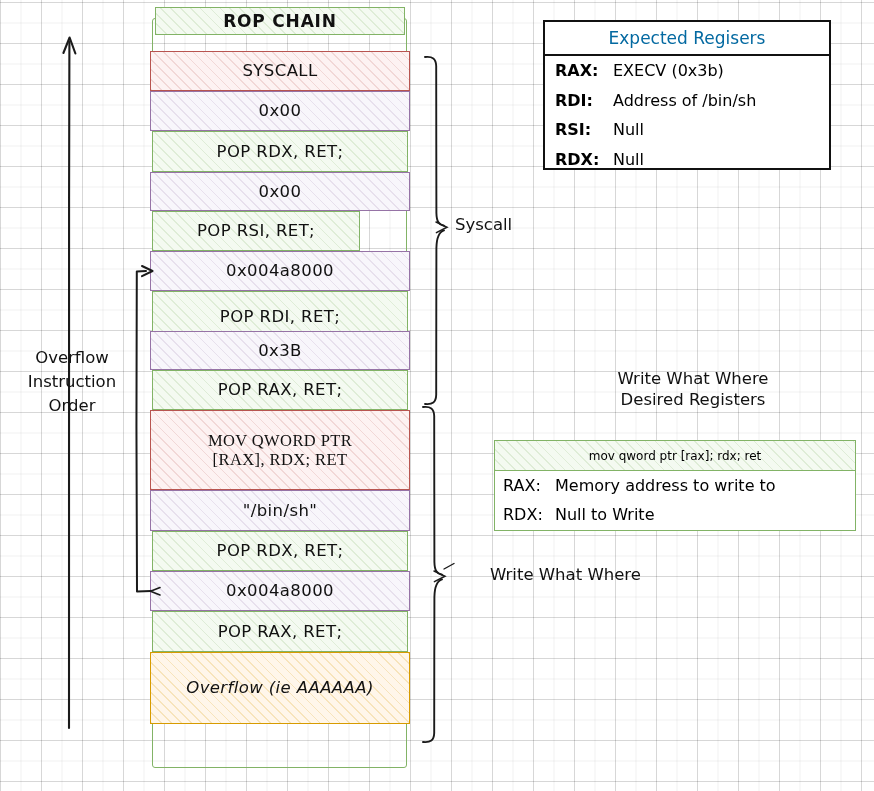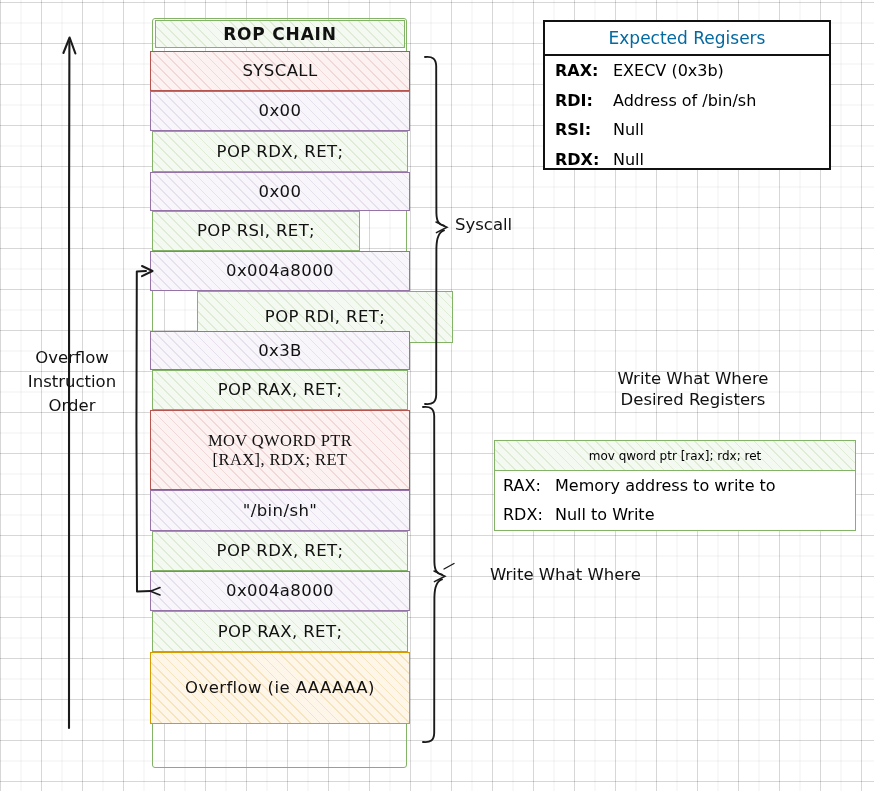--- a/index.html
+++ b/index.html
@@ -46,21 +46,21 @@
       rgba(130,179,102,.19) 0 1.2px, transparent 1.2px 7px);}
   
   .c-purple{border:1.6px solid #9673a6;background:#f8f6fb;}
   .c-purple .hatch{background:repeating-linear-gradient(45deg,
       rgba(150,115,166,.17) 0 1.2px, transparent 1.2px 7px);}
   
   .c-red{border:1.6px solid #b85450;background:#fdf2f2;}
   .c-red .hatch{background:repeating-linear-gradient(45deg,
       rgba(184,84,80,.17) 0 1.2px, transparent 1.2px 7px);}
   
-  .c-orange{border:1.8px solid #d79b00;background:#fff6ea;}
+  .c-orange{border:1.8px solid #d79b00;background:#fff6ea;font-style:italic;}
   .c-orange .hatch{background:repeating-linear-gradient(45deg,
       rgba(215,155,0,.20) 0 1.2px, transparent 1.2px 7px);}
 
   .cell > span{position:relative;z-index:2;padding:0 6px;}
 
   
   #rop-container{
     position:absolute;
     left:152px;top:18px;width:255px;height:750px;
     border:1.8px solid #82b366;
@@ -121,21 +121,21 @@
 </style>
 </head>
 <body>
 
 <div id="grid"></div>
 
 <div id="rop-container"></div>
 
 <div class="layer" id="rop-rows-layer">
 
-  <div class="cell c-green" style="left:155px;top:20px;width:250px;height:28px;">
+  <div class="cell c-green" style="left:155px;top:7px;width:250px;height:28px;">
     <div class="hatch"></div>
     <span class="title-text">ROP CHAIN</span>
   </div>
 
   <div class="cell c-red" style="left:150px;top:51px;width:260px;height:40px;">
     <div class="hatch"></div>
       <span>SYSCALL</span>
   </div>
 
   <div class="cell c-purple" style="left:150px;top:91px;width:260px;height:40px;">
@@ -156,21 +156,21 @@
   <div class="cell c-green" style="left:152px;top:211px;width:208px;height:40px;">
     <div class="hatch"></div>
       <span>POP RSI, RET;</span>
   </div>
 
   <div class="cell c-purple" style="left:150px;top:251px;width:260px;height:40px;">
     <div class="hatch"></div>
       <span>0x004a8000</span>
   </div>
 
-  <div class="cell c-green" style="left:152px;top:291px;width:256px;height:52px;margin-left:45px;">
+  <div class="cell c-green" style="left:152px;top:291px;width:256px;height:52px;">
     <div class="hatch"></div>
       <span>POP RDI, RET;</span>
   </div>
 
   <div class="cell c-purple" style="left:150px;top:331px;width:260px;height:39px;text-align:center;">
     <div class="hatch"></div>
       <span>0x3B</span>
   </div>
 
   <div class="cell c-green" style="left:152px;top:370px;width:256px;height:40px;">

